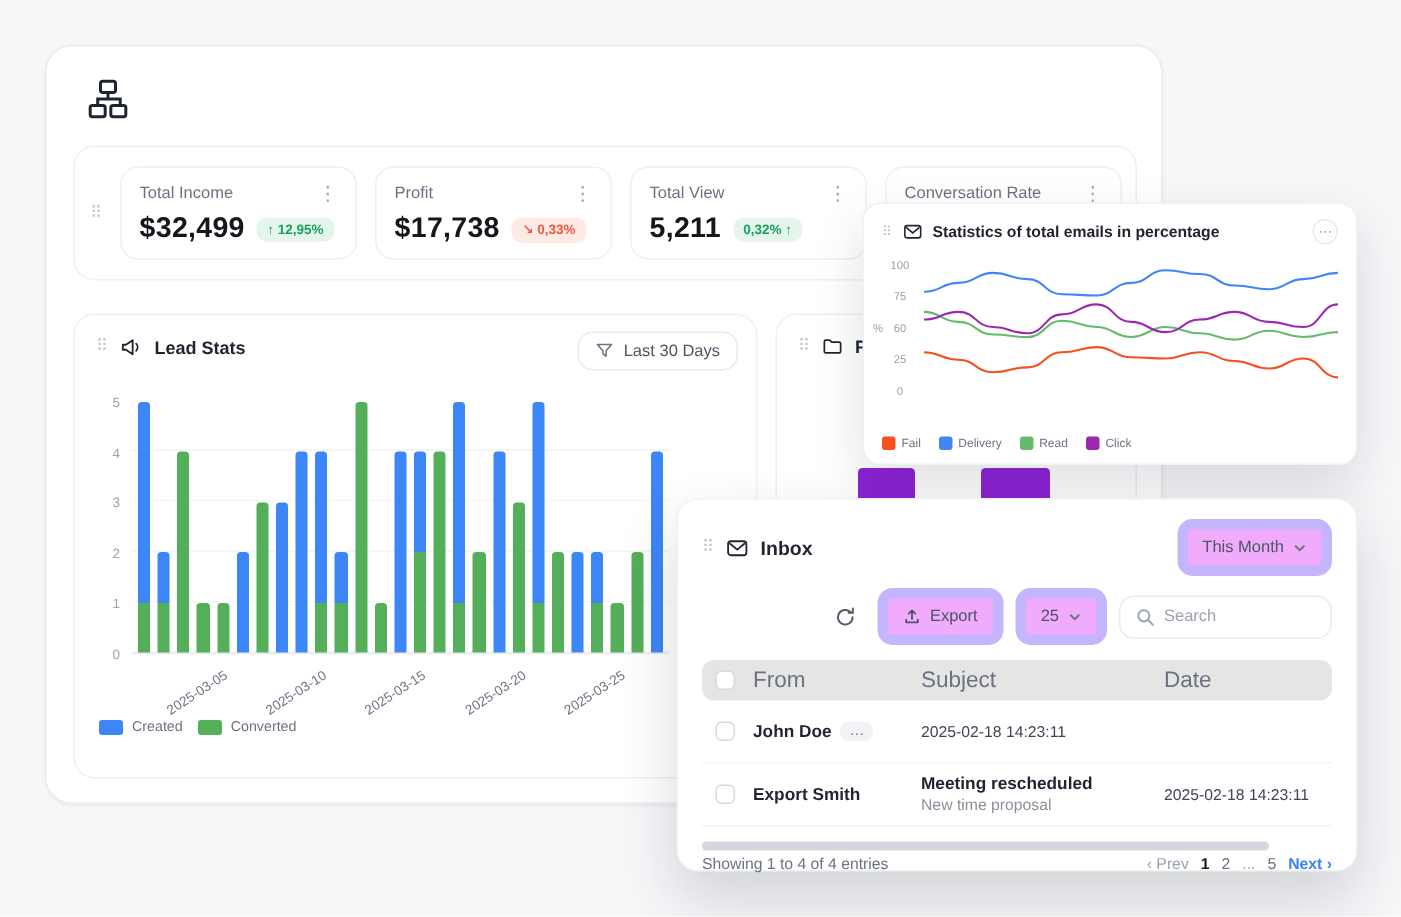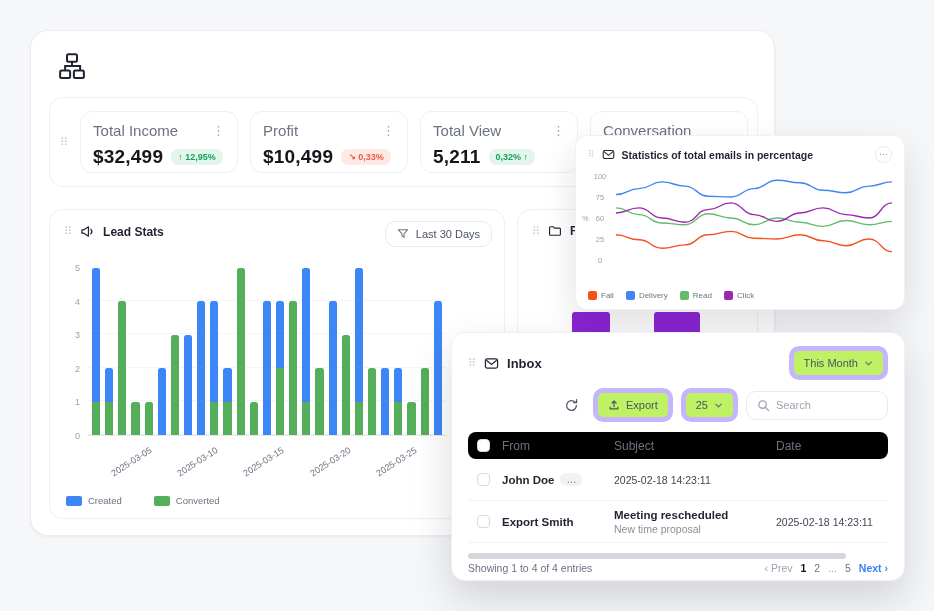--- a/index.html
+++ b/index.html
@@ -15,21 +15,21 @@
     border:1px solid #ececf0;border-radius:18px;box-shadow:0 1px 3px rgba(16,24,40,.05)}
   .title-row{position:absolute;left:26px;top:20px;display:flex;align-items:center;gap:13px}
   .title-row h1{font-size:19px;font-weight:700;color:#16181d;letter-spacing:.2px}
   .drag{color:#c4c9d0;font-size:11px;line-height:1;cursor:grab;user-select:none}
 
   
   .stats-strip{position:absolute;left:18px;top:66px;width:709px;height:90px;border:1px solid #eef0f3;
     border-radius:14px;display:flex;align-items:center;gap:12px;padding-left:10px;background:#fff}
   .stat-card{width:158px;height:62px;border:1px solid #eef0f3;border-radius:12px;padding:10px 12px;background:#fff}
   .stat-top{display:flex;justify-content:space-between;align-items:center}
-  .stat-label{font-size:15px;color:#6b7280}
+  .stat-label{font-size:11px;color:#6b7280}
   .kebab{font-size:13px;color:#9ca3af;cursor:pointer;line-height:1}
   .stat-bottom{display:flex;align-items:center;gap:8px;margin-top:7px}
   .stat-value{font-size:19px;font-weight:700;color:#15171c;letter-spacing:.2px}
   .badge{font-size:9px;font-weight:700;padding:3px 7px;border-radius:7px;white-space:nowrap}
   .badge.up{color:#17a05c;background:#e4f6ec}
   .badge.down{color:#ee5a3f;background:#fdeae5}
 
   
   .lead-card{position:absolute;left:18px;top:178px;width:456px;height:310px;border:1px solid #eef0f3;
     border-radius:14px;background:#fff}
@@ -43,21 +43,21 @@
   .lead-yticks span:nth-child(5){top:187px}.lead-yticks span:nth-child(6){top:221px}
   .lead-plot{position:absolute;left:38px;top:58px;width:358px;height:168px;border-bottom:1px solid #e4e7eb;
     display:flex;align-items:flex-end;gap:5px;padding:0 4px;
     background:repeating-linear-gradient(to top,#f4f5f7 0 1px,transparent 1px 33.6px)}
   .bar-col{flex:1;height:100%;display:flex;flex-direction:column;justify-content:flex-end}
   .seg{width:100%}
   .seg.top{border-radius:2.5px 2.5px 0 0}
   .lead-x{position:absolute;left:38px;top:228px;width:358px;height:42px;overflow:visible}
   .xlab{position:absolute;top:7px;font-size:9px;color:#6b7280;white-space:nowrap;
     transform:translateX(-100%) rotate(-33deg);transform-origin:right top}
-  .lead-legend{position:absolute;left:16px;bottom:12px;display:flex;gap:32px;align-items:center;
+  .lead-legend{position:absolute;left:16px;bottom:28px;display:flex;gap:10px;align-items:center;
     font-size:9.5px;color:#6b7280}
   .lead-legend .item{display:flex;align-items:center;gap:6px}
   .sw{width:16px;height:10px;border-radius:2px;display:inline-block}
 
   
   .partial-card{position:absolute;left:486px;top:178px;width:241px;height:310px;border:1px solid #eef0f3;
     border-radius:14px;background:#fff;overflow:hidden}
   .partial-bar{position:absolute;top:102px;border-radius:3px 3px 0 0}
   .partial-bar.b1{left:54px;width:38px}
   .partial-bar.b2{left:136px;width:46px}
@@ -80,34 +80,34 @@
     font-size:8px;color:#6b7280}
   .email-legend .item{display:flex;align-items:flex-end;gap:4px}
   .sw-sm{width:9px;height:9px;border-radius:2px;display:inline-block}
 
   
   .inbox-panel{position:absolute;left:451px;top:332px;width:454px;height:249px;background:#fff;
     border:1px solid #f0f1f4;border-radius:14px;box-shadow:0 18px 40px rgba(16,24,40,.16);z-index:6;
     display:flex;flex-direction:column}
   .inbox-header{display:flex;align-items:center;gap:8px;padding:13px 16px 4px}
   .inbox-title{font-size:13px;font-weight:700;color:#1f2430}
-  .pill{display:flex;align-items:center;gap:6px;border:5px solid #c4b5fd;border-radius:10px;
-    padding:6px 10px;font-size:11px;color:#4b5563;background:#bef264;cursor:pointer;white-space:nowrap}
+  .pill{display:flex;align-items:center;gap:6px;border:7px solid #c4b5fd;border-radius:10px;
+    padding:6px 10px;font-size:11px;color:#4b5563;background:#f0abfc;cursor:pointer;white-space:nowrap}
   .period-pill{margin-left:auto}
   .inbox-toolbar{display:flex;justify-content:flex-end;align-items:center;gap:8px;padding:4px 16px 10px}
   .icon-btn{width:26px;height:26px;display:flex;align-items:center;justify-content:center;
     background:transparent;border:none;cursor:pointer;border-radius:8px}
   .search-box{display:flex;align-items:center;gap:6px;border:1px solid #e8eaee;border-radius:10px;
     padding:0 10px;height:29px;width:142px;background:#fff}
   .search-box input{border:none;outline:none;width:100%;font-size:11px;color:#374151;background:transparent;
     font-family:"Liberation Sans","DejaVu Sans",sans-serif}
   .search-box input::placeholder{color:#9ca3af}
   .inbox-table{margin:0 16px}
-  .t-head{display:grid;grid-template-columns:34px 112px 1fr 112px;align-items:center;background:#000000;
-    border-radius:8px;height:27px;font-size:12px;color:#6b7280}
+  .t-head{display:grid;grid-template-columns:34px 112px 1fr 112px;align-items:center;background:#e5e5e5;
+    border-radius:8px;height:27px;font-size:15px;color:#6b7280}
   .t-row{display:grid;grid-template-columns:34px 112px 1fr 112px;align-items:center;min-height:42px;
     border-bottom:1px solid #f2f3f6;cursor:default}
   .checkbox{width:13px;height:13px;border:1.5px solid #d6dae0;border-radius:4px;margin-left:9px;
     background:#fff;cursor:pointer}
   .from-cell{display:flex;align-items:center;gap:6px;font-weight:700;color:#1f2430;font-size:11.5px}
   .more-chip{font-weight:400;background:#f1f2f5;border-radius:6px;padding:1px 6px;font-size:10px;
     color:#6b7280;cursor:pointer}
   .more-chip:empty{display:none}
   .subj-main{display:block;font-size:11.5px;font-weight:700;color:#1f2430}
   .subj-prev{display:block;font-size:10.5px;color:#8a8f98;margin-top:2px}
@@ -152,21 +152,21 @@
         <span class="badge up">↑ 12,95%</span>
       </div>
     </div>
 
     <div class="stat-card">
       <div class="stat-top">
         <span class="stat-label">Profit</span>
         <span class="kebab">⋮</span>
       </div>
       <div class="stat-bottom">
-        <span class="stat-value">$10,499</span>
+        <span class="stat-value">$17,738</span>
         <span class="badge down">↘ 0,33%</span>
       </div>
     </div>
 
     <div class="stat-card">
       <div class="stat-top">
         <span class="stat-label">Total View</span>
         <span class="kebab">⋮</span>
       </div>
       <div class="stat-bottom">

